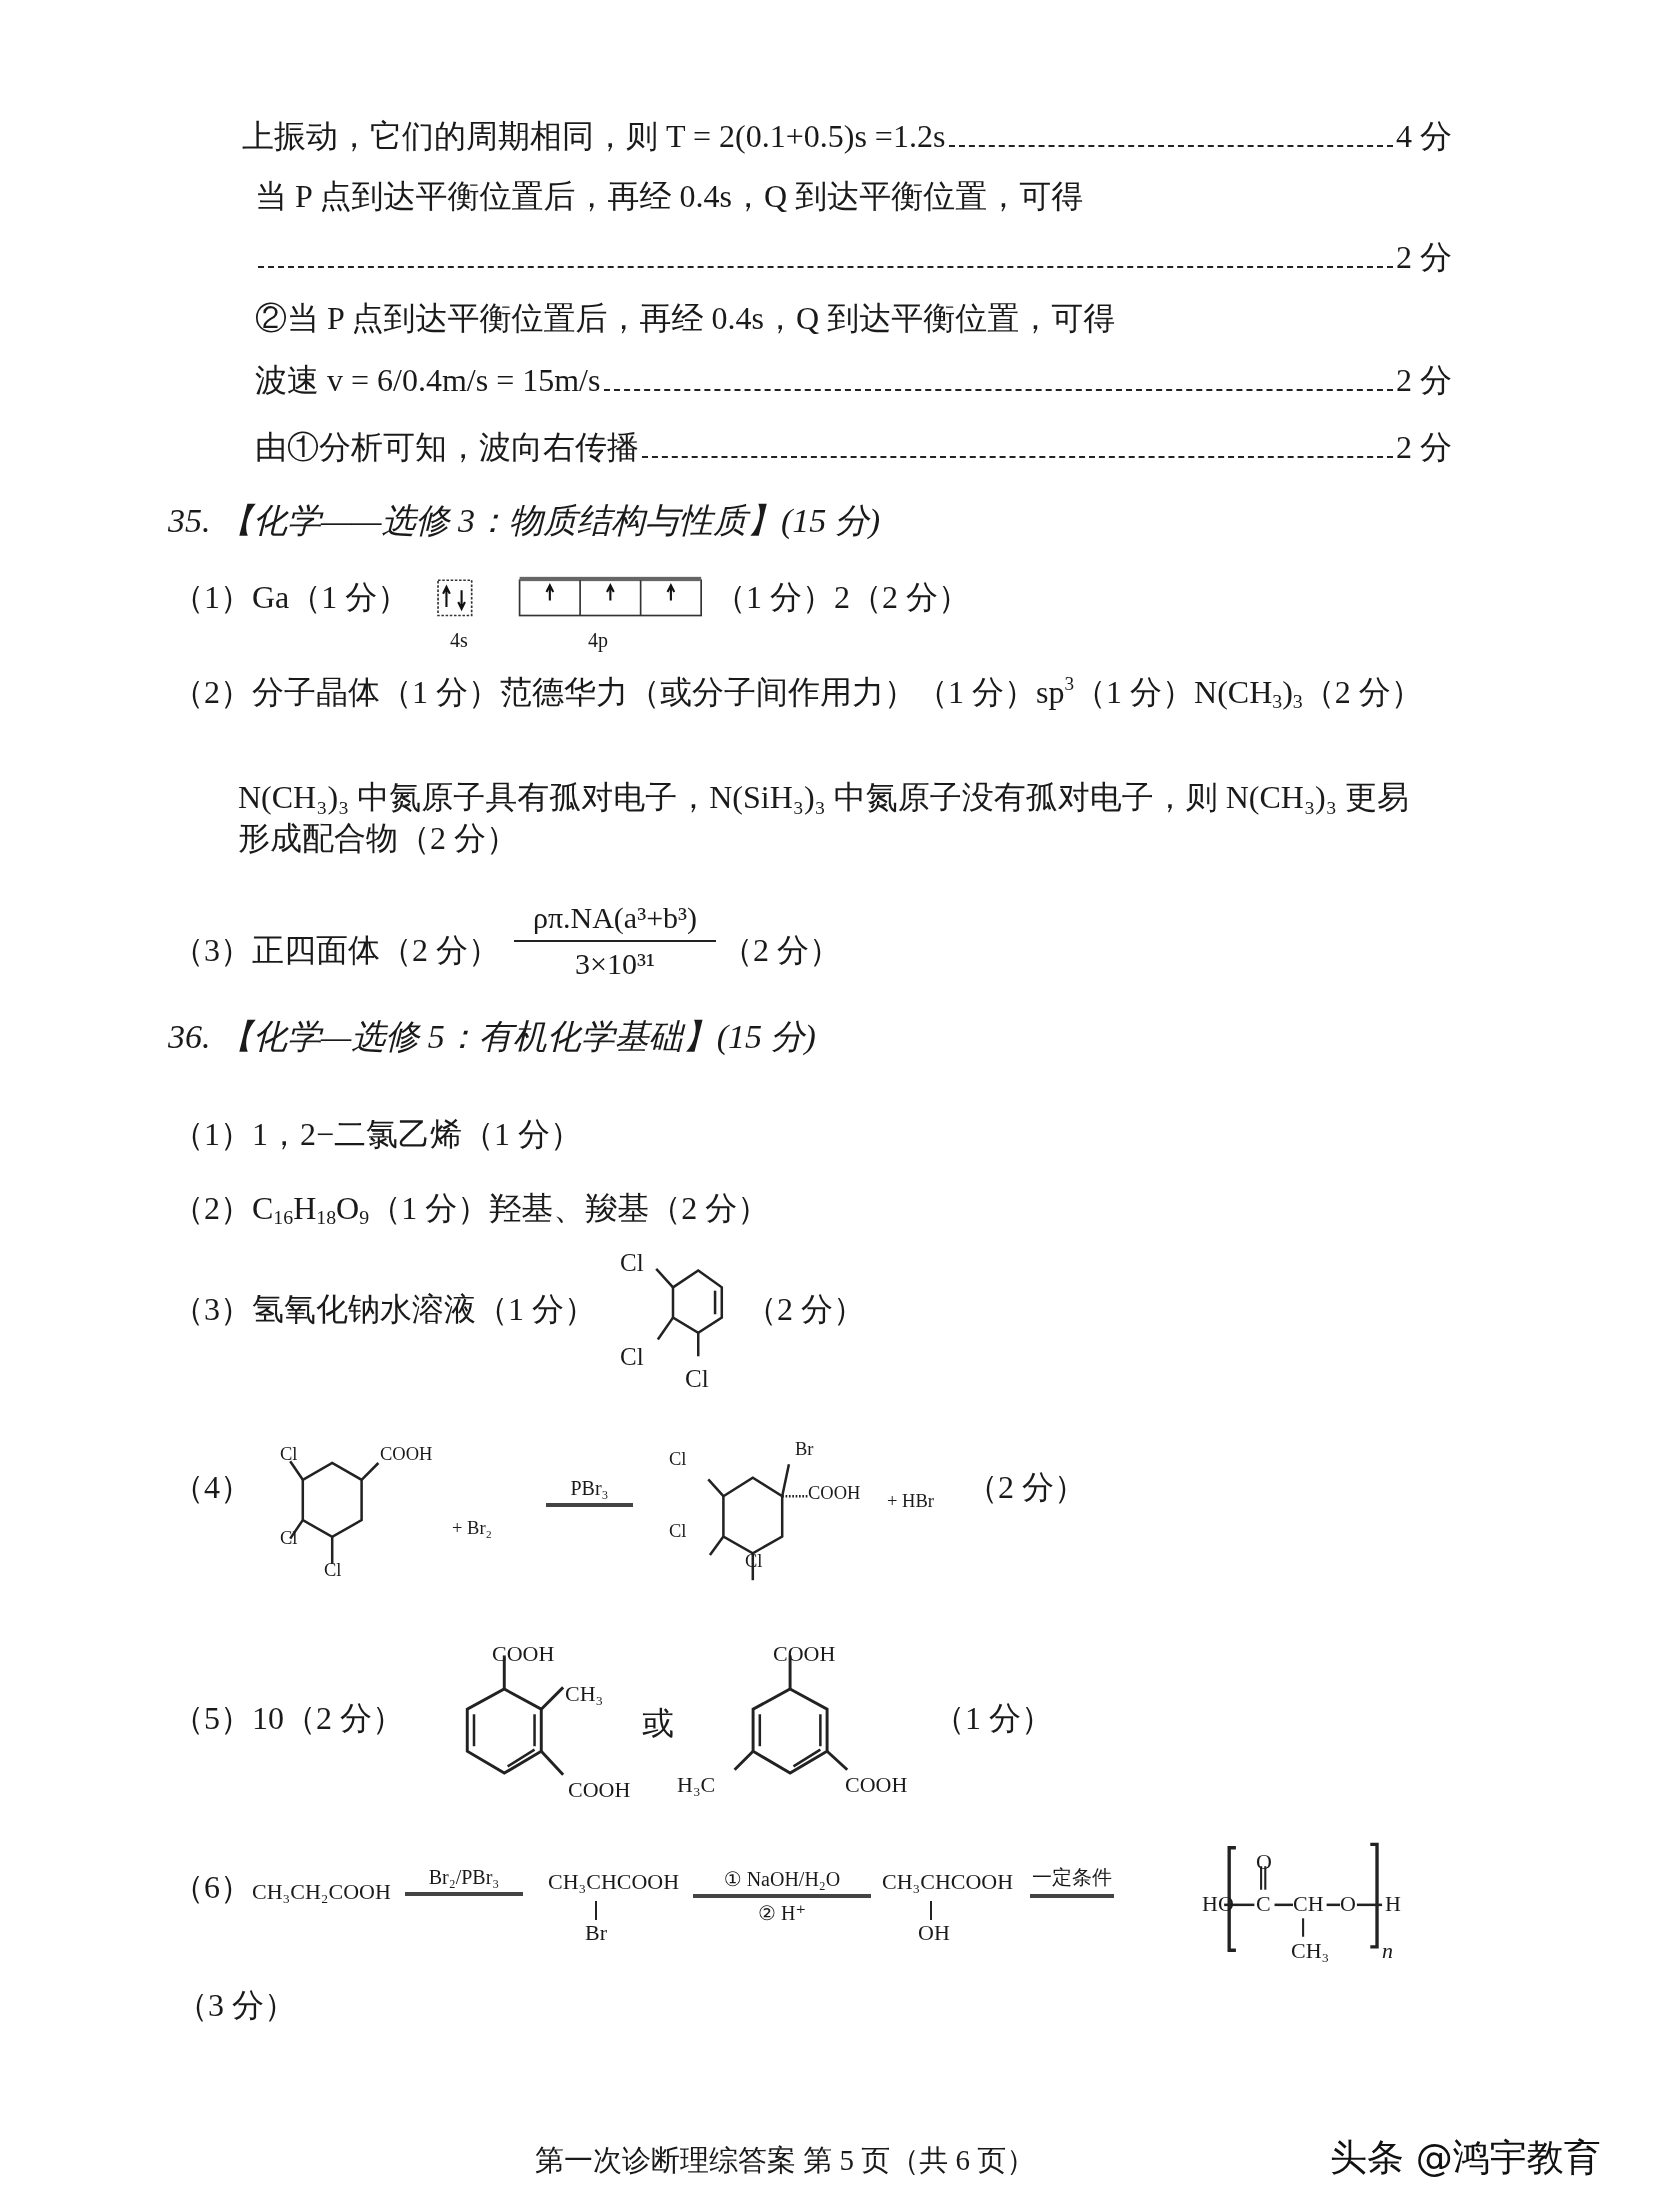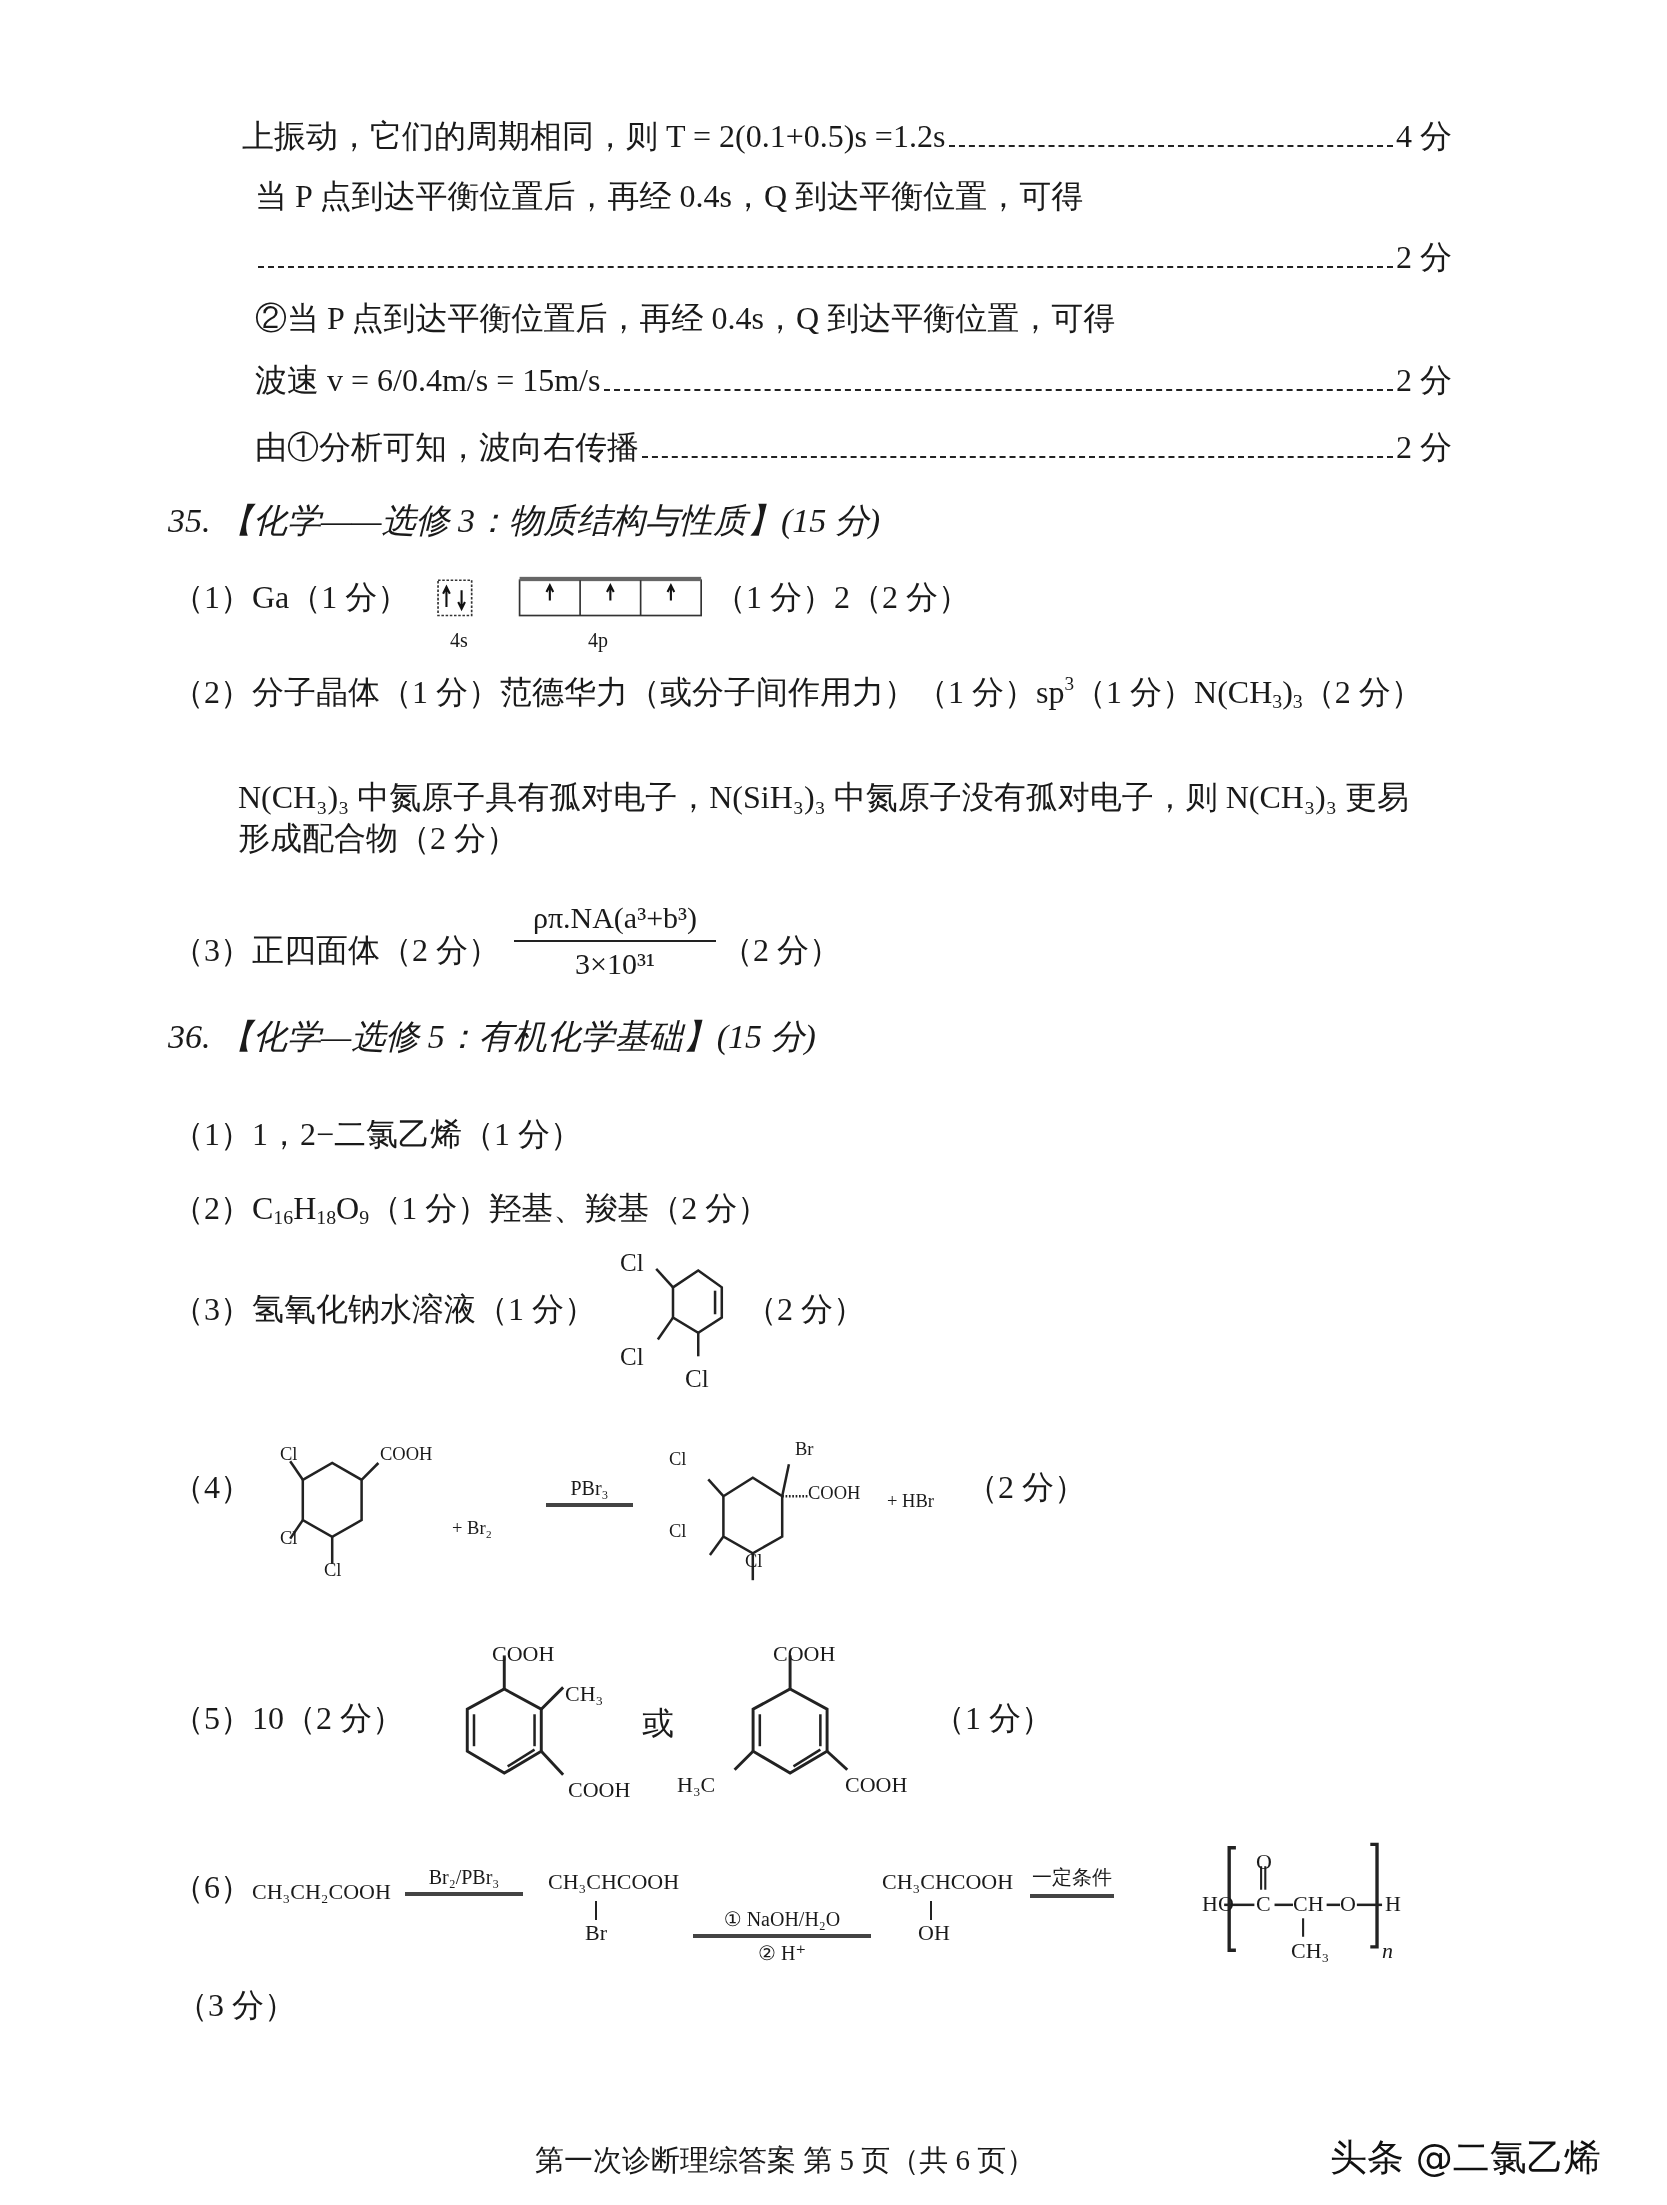--- a/index.html
+++ b/index.html
@@ -159,21 +159,21 @@
 
 <div class="line" style="left:172px; top:1867px;">（6）</div>
 <div class="chem" style="left:252px; top:1879px;">CH₃CH₂COOH</div>
 <div class="arrowbox" style="left:405px; top:1866px; width:118px;">
   <div>Br₂/PBr₃</div>
   <div class="bar"></div>
 </div>
 <div class="chem" style="left:548px; top:1869px;">CH₃CHCOOH</div>
 <div style="position:absolute; left:595px; top:1901px; width:1.7px; height:18.5px; background:#222;"></div>
 <div class="chem" style="left:585px; top:1920px;">Br</div>
-<div class="arrowbox" style="left:693px; top:1867px; width:178px;margin-top:40px;">
+<div class="arrowbox" style="left:693px; top:1867px; width:178px;">
   <div>① NaOH/H₂O</div>
   <div class="bar"></div>
   <div>② H⁺</div>
 </div>
 <div class="chem" style="left:882px; top:1869px;">CH₃CHCOOH</div>
 <div style="position:absolute; left:930px; top:1901px; width:1.7px; height:18.5px; background:#222;"></div>
 <div class="chem" style="left:918px; top:1920px;">OH</div>
 <div class="arrowbox" style="left:1030px; top:1864px; width:84px;">
   <div>一定条件</div>
   <div class="bar"></div>
@@ -195,14 +195,14 @@
 <div class="chem" style="left:1256px; top:1891px;">C</div>
 <div class="chem" style="left:1293px; top:1891px;">CH</div>
 <div class="chem" style="left:1340px; top:1891px;">O</div>
 <div class="chem" style="left:1385px; top:1891px;">H</div>
 <div class="chem" style="left:1291px; top:1938px;">CH₃</div>
 <div class="chem it" style="left:1382px; top:1938px;">n</div>
 
 <div class="line" style="left:176px; top:1985px;">（3 分）</div>
 
 <div class="footer" style="left:535px; top:2141px;">第一次诊断理综答案 第 5 页（共 6 页）</div>
-<div class="watermark" style="left:1330px; top:2133px;">头条 @二氯乙烯</div>
+<div class="watermark" style="left:1330px; top:2133px;">头条 @鸿宇教育</div>
 
 
 </body></html>

